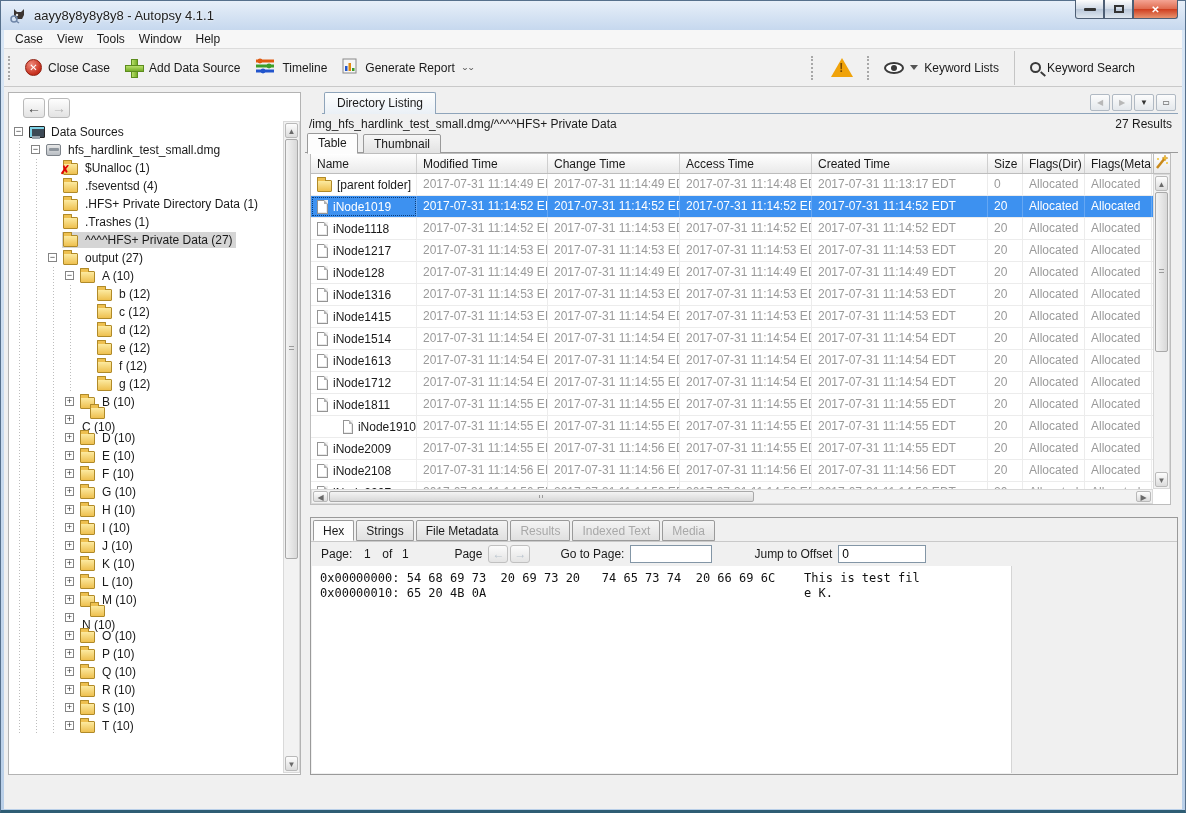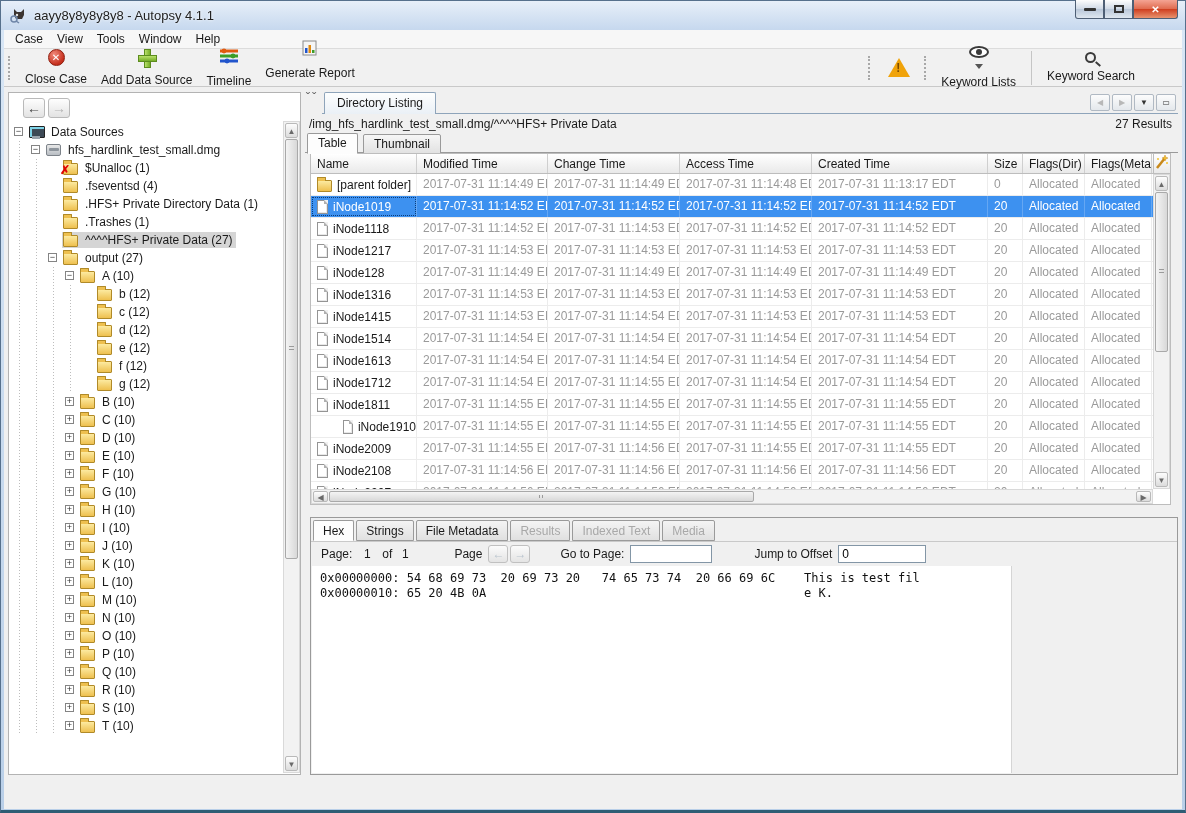--- a/index.html
+++ b/index.html
@@ -27,21 +27,21 @@
 
   
   .logo { width:18px; height:16px; position:relative; display:inline-block; }
 
   
   .app { position:absolute; left:4px; right:4px; top:30px; bottom:17px; background:#f0f0f0; }
   .menubar { height:19px; background:#f7f7f7; border-bottom:1px solid #dcdcdc; display:flex; align-items:center; padding-left:4px; }
   .menu-item { padding:1px 7px; }
   .toolbar { height:38px; background:#f1f1f1; border-bottom:1px solid #c9c9c9; display:flex; align-items:center; }
   .grip { width:6px; height:24px; border-left:2px dotted #a8a8a8; margin:0 4px; }
-  .tbtn { display:flex; align-items:center; gap:6px; padding:4px 7px; border-radius:2px;flex-direction:column; }
+  .tbtn { display:flex; align-items:center; gap:6px; padding:4px 7px; border-radius:2px; }
   .tsep { width:1px; height:34px; background:#c5c5c5; margin:0 8px; }
   .spacer { flex:1; }
 
   
   .icon-closecase { width:17px; height:17px; border-radius:50%;
     background:radial-gradient(circle at 35% 30%, #f08a7c, #c62f1d 70%); position:relative; border:1px solid #8e1d0e; }
   .icon-closecase::after { content:"✕"; position:absolute; inset:0; color:#fff; font-size:10px; line-height:15px; text-align:center; }
   .icon-add { width:19px; height:19px; position:relative; }
   .icon-add::before { content:""; position:absolute; left:7px; top:1px; width:5px; height:17px; background:linear-gradient(90deg,#b8e06a,#76ad28); border:1px solid #5c8c1e; }
   .icon-add::after  { content:""; position:absolute; left:1px; top:7px; width:17px; height:5px; background:linear-gradient(#b8e06a,#76ad28); border:1px solid #5c8c1e; }
@@ -405,21 +405,21 @@
               <span class="tlabel">B (10)</span>
             </span>
           </div>
           <div class="trow2">
             <span class="guide"></span>
             <span class="guide"></span>
             <span class="guide"></span>
             <span class="expander">
               <span class="box">+</span>
             </span>
-            <span style="display: inline-flex; align-items: center;">
+            <span style="display: inline-flex; align-items: center; flex-direction: column;">
               <span class="ticon i-folder"></span>
               <span class="tlabel">C (10)</span>
             </span>
           </div>
           <div class="trow2">
             <span class="guide"></span>
             <span class="guide"></span>
             <span class="guide"></span>
             <span class="expander">
               <span class="box">+</span>
@@ -537,21 +537,21 @@
               <span class="tlabel">M (10)</span>
             </span>
           </div>
           <div class="trow2">
             <span class="guide"></span>
             <span class="guide"></span>
             <span class="guide"></span>
             <span class="expander">
               <span class="box">+</span>
             </span>
-            <span style="display: inline-flex; align-items: center;">
+            <span style="display: inline-flex; align-items: center; flex-direction: column;">
               <span class="ticon i-folder"></span>
               <span class="tlabel">N (10)</span>
             </span>
           </div>
           <div class="trow2">
             <span class="guide"></span>
             <span class="guide"></span>
             <span class="guide"></span>
             <span class="expander">
               <span class="box">+</span>

